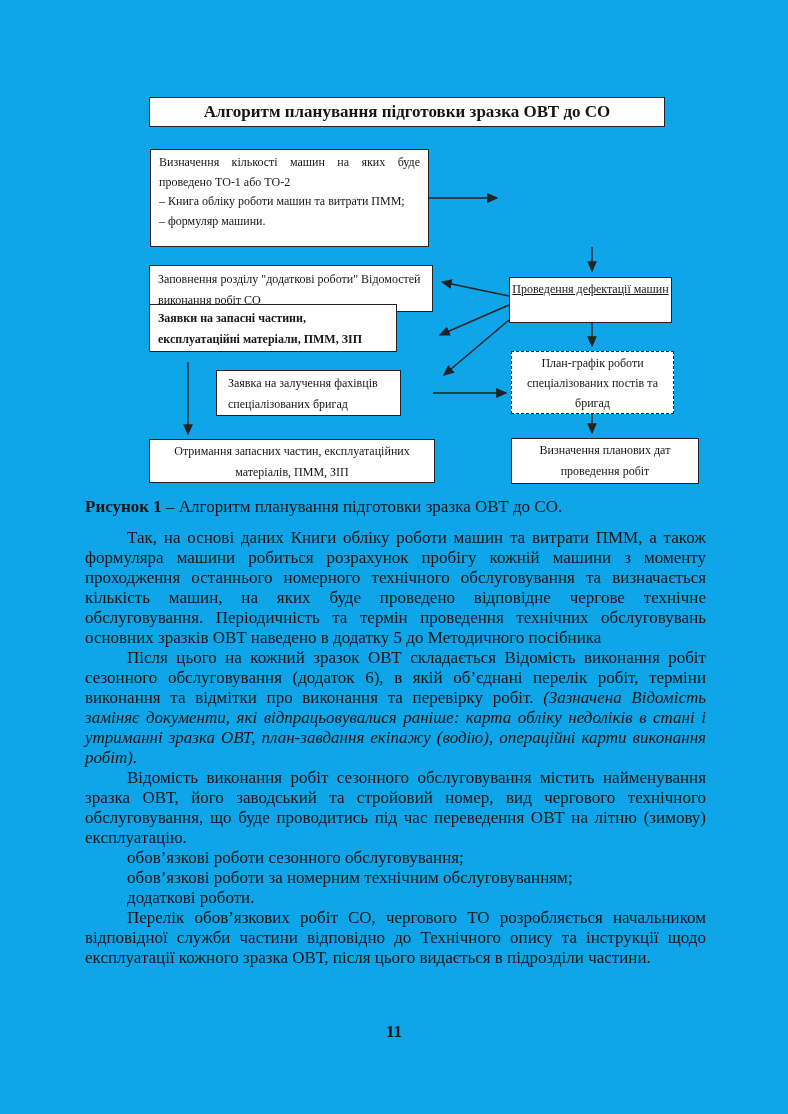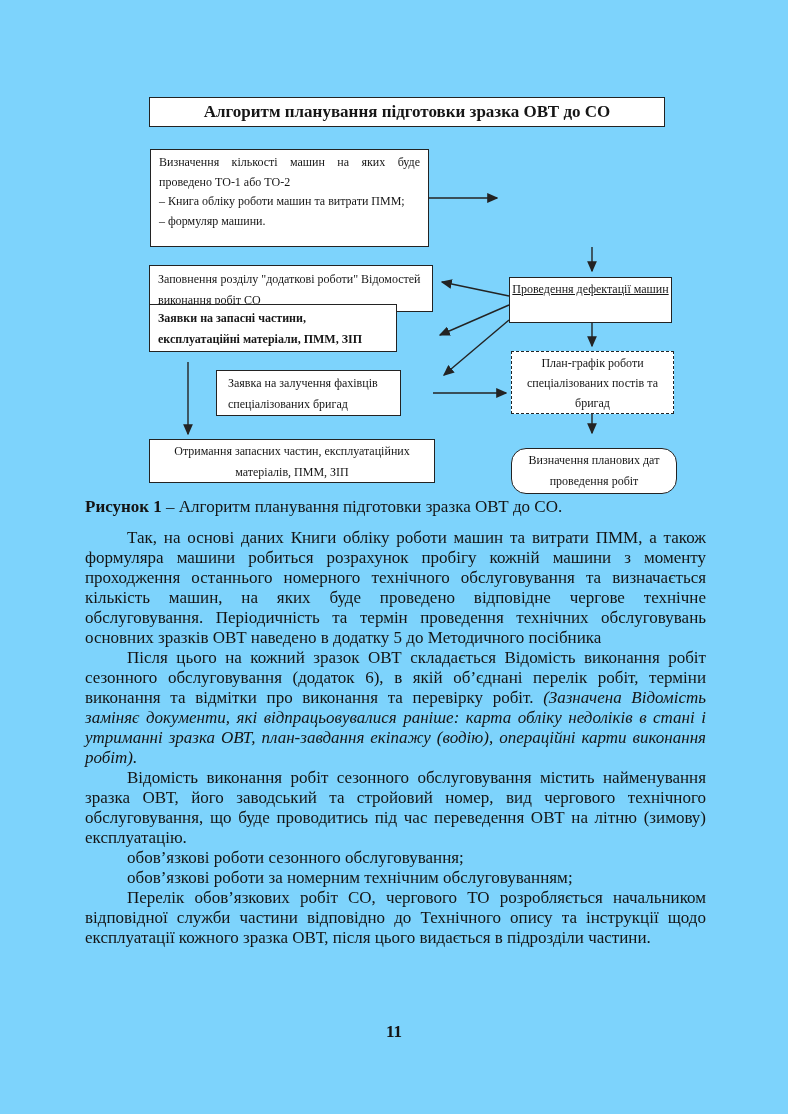--- a/index.html
+++ b/index.html
@@ -1,19 +1,19 @@
 <!DOCTYPE html>
 <html><head>
 <meta charset="utf-8">
 <style>
   html,body{margin:0;padding:0;background:#ffffff;}
   .page{
     position:relative;
     width:788px;height:1114px;
-    background:#7dd3fc;
+    background:#0ea5e9;
     font-family:"Liberation Serif","DejaVu Serif",serif;
     color:#141414;
     overflow:hidden;
   }
   
   .figure{position:absolute;left:0;top:0;width:788px;height:497px;}
   .fc-svg{position:absolute;left:0;top:0;width:788px;height:497px;pointer-events:none;}
   .fc-box{
     position:absolute;box-sizing:border-box;
     border:1.5px solid #232323;background:#ffffff;
@@ -68,21 +68,21 @@
     <div class="fc-box tc" style="left:509px;top:277px;width:163px;height:46px;line-height:21px;padding-top:1px;text-decoration:underline;">Проведення дефектації машин</div>
 
     <div class="fc-box tl pad" style="left:149px;top:304px;width:248px;height:48px;line-height:20.5px;font-weight:bold;">Заявки на запасні частини, експлуатаційні матеріали, ПММ, ЗІП</div>
 
     <div class="fc-box tl" style="left:216px;top:370px;width:185px;height:46px;line-height:20.5px;padding:2px 4px 2px 11px;">Заявка на залучення фахівців спеціалізованих бригад</div>
 
     <div class="fc-box tc dashed" style="left:511px;top:351px;width:163px;height:63px;line-height:20px;padding-top:1px;">План-графік роботи спеціалізованих постів та бригад</div>
 
     <div class="fc-box tc" style="left:149px;top:439px;width:286px;height:44px;line-height:21px;padding-top:1px;">Отримання запасних частин, експлуатаційних матеріалів, ПММ, ЗІП</div>
 
-    <div class="fc-box tc" style="left:511px;top:448px;width:166px;height:46px;line-height:21px;padding-top:1px;border-radius:15px;">Визначення планових дат проведення робіт</div>
+    <div class="fc-box tc" style="left:511px;top:438px;width:188px;height:46px;line-height:21px;padding-top:1px;">Визначення планових дат проведення робіт</div>
 
     <svg class="fc-svg" viewBox="0 0 788 497" xmlns="http://www.w3.org/2000/svg">
       <defs>
         <marker id="ah" markerWidth="8" markerHeight="7" refX="7" refY="3.5" orient="auto">
           <path d="M0,0 L8,3.5 L0,7 z" fill="#232323"></path>
         </marker>
       </defs>
       <line x1="429" y1="198" x2="497" y2="198" stroke="#232323" stroke-width="1.4" marker-end="url(#ah)"></line>
       <line x1="592" y1="247" x2="592" y2="271" stroke="#232323" stroke-width="1.4" marker-end="url(#ah)"></line>
       <line x1="509" y1="296" x2="442" y2="282" stroke="#232323" stroke-width="1.4" marker-end="url(#ah)"></line>
@@ -99,18 +99,19 @@
     <span class="b">Рисунок 1</span>
     <span>– Алгоритм  планування підготовки зразка ОВТ до СО.</span>
   </div>
 
   <div class="body-text">
     <p class="jst">Так, на основі даних Книги обліку роботи машин та витрати ПММ, а також формуляра машини робиться розрахунок пробігу кожній машини з моменту проходження останнього номерного технічного обслуговування та визначається кількість машин, на яких буде проведено відповідне чергове технічне обслуговування. Періодичність та термін проведення технічних обслуговувань основних зразків ОВТ наведено в додатку 5 до Методичного посібника</p>
     <p class="jst"><span>Після цього на кожний зразок ОВТ складається Відомість виконання робіт сезонного обслуговування (додаток 6), в якій об’єднані перелік робіт, терміни виконання та відмітки про виконання та перевірку робіт. </span><span class="it">(Зазначена Відомість заміняє документи, які відпрацьовувалися раніше: карта обліку недоліків в стані і утриманні зразка ОВТ, план-завдання екіпажу (водію), операційні карти виконання робіт).</span></p>
     <p class="jst">Відомість виконання робіт сезонного обслуговування містить найменування зразка ОВТ, його заводський та стройовий номер, вид чергового технічного обслуговування, що буде проводитись під час переведення ОВТ на літню (зимову) експлуатацію.</p>
     <p>обов’язкові роботи сезонного обслуговування;</p>
     <p>обов’язкові роботи за номерним технічним обслуговуванням;</p>
+    <p>додаткові роботи.</p>
     <p class="jst">Перелік обов’язкових робіт СО, чергового ТО розробляється начальником відповідної служби частини відповідно до Технічного опису та інструкції щодо експлуатації кожного зразка ОВТ, після цього видається в підрозділи частини.</p>
   </div>
 
   <div class="page-number">11</div>
 
 </div>
 
 </body></html>

